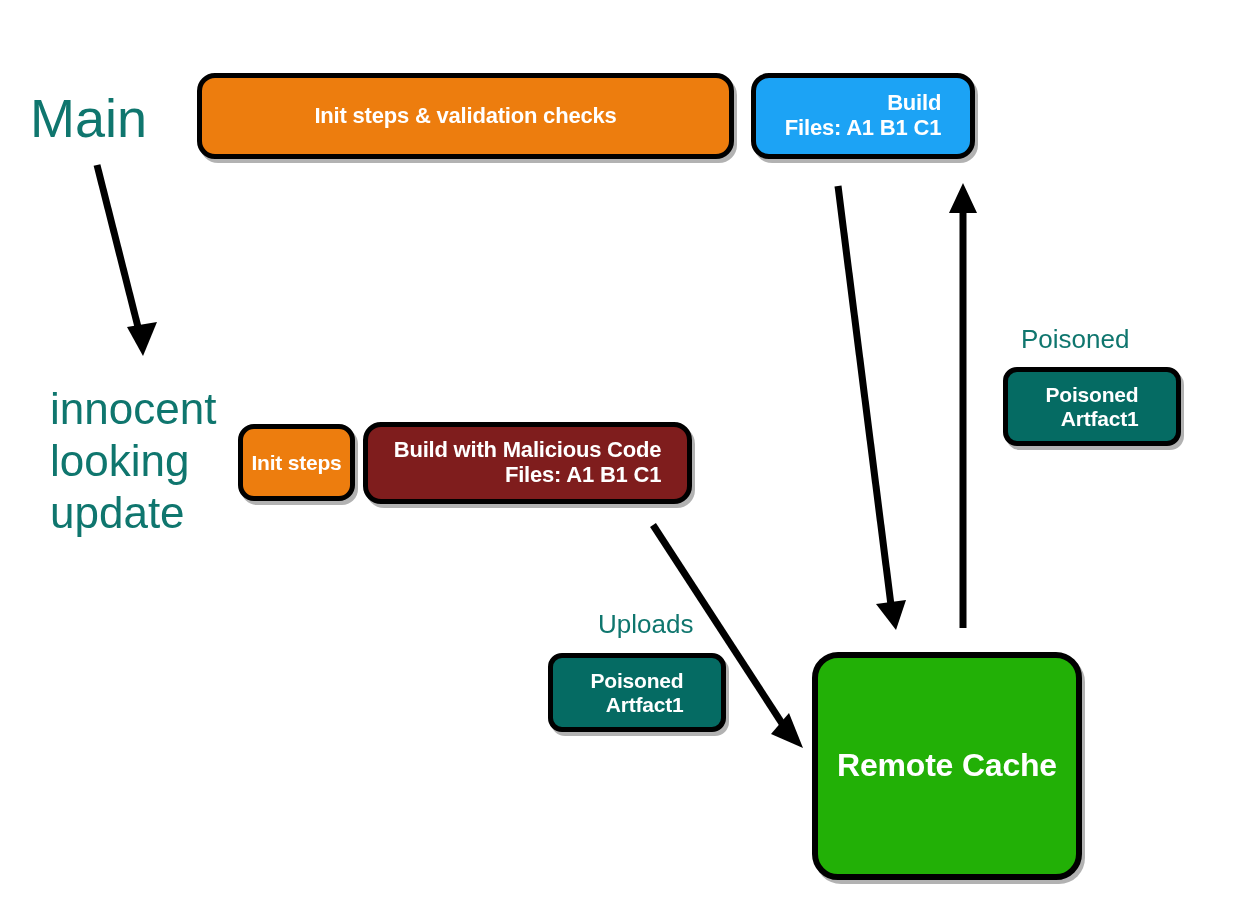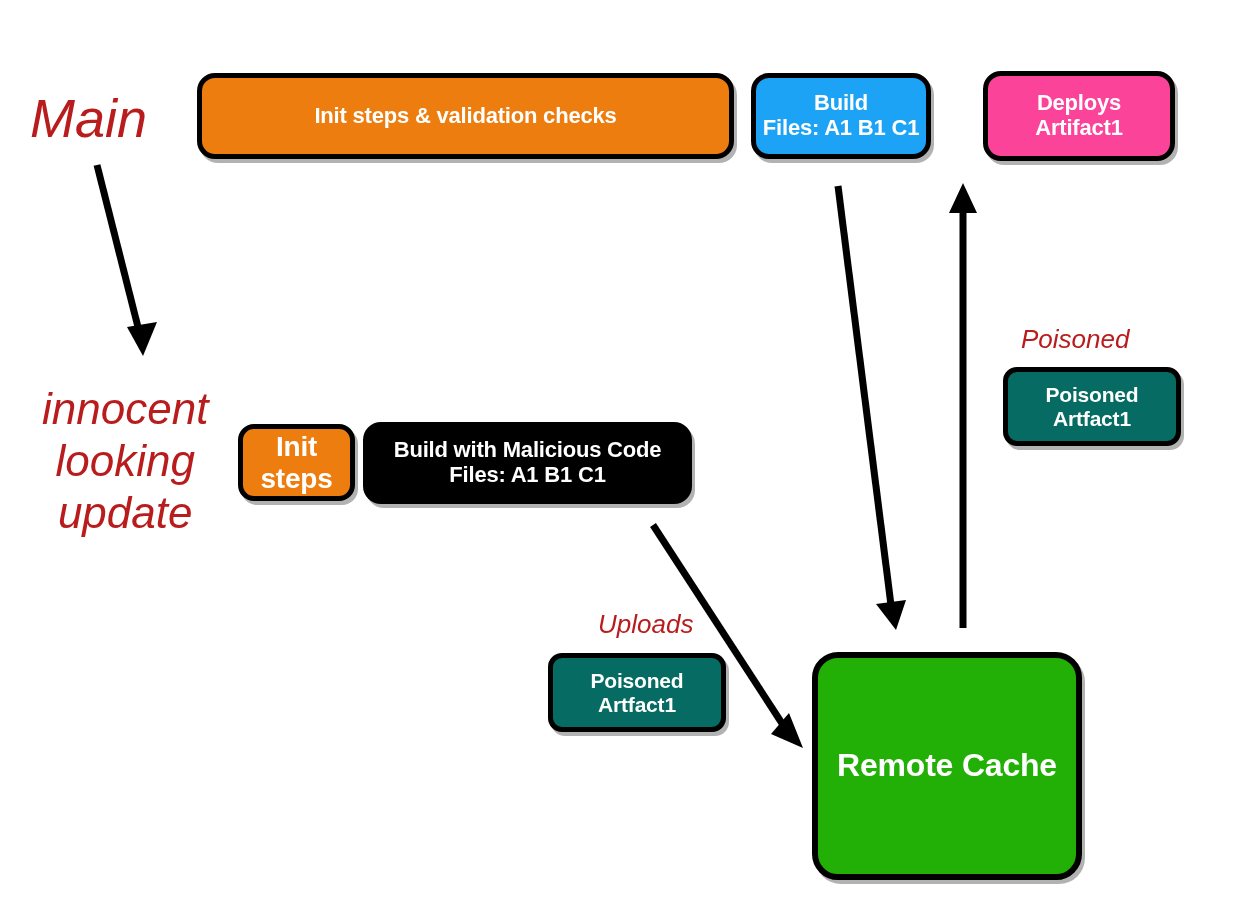--- a/index.html
+++ b/index.html
@@ -18,59 +18,59 @@
     background: #ffffff;
     overflow: hidden;
   }
   
   .node {
     position: absolute;
     box-sizing: border-box;
     display: flex;
     align-items: center;
     justify-content: center;
-    text-align: center;
+    text-align: right;
     color: #ffffff;
     font-weight: bold;
     border: 5px solid #000000;
     border-radius: 16px;
     line-height: 1.12;
     letter-spacing: -0.2px;
     white-space: pre-line;
     box-shadow: 3px 4px 0 rgba(0,0,0,0.30);
   }
   .node span { display: block; }
 
   #node-init-validation {
     left: 197px; top: 73px; width: 537px; height: 86px;
     background: #ED7D0E;
     font-size: 22px;
     border-radius: 18px;
   }
   #node-build-main {
-    left: 751px; top: 73px; width: 180px; height: 86px;
+    left: 751px; top: 73px; width: 224px; height: 86px;
     background: #1CA3F5;
     font-size: 22px;
     border-radius: 18px;
   }
   #node-deploys {
     left: 983px; top: 71px; width: 192px; height: 90px;
     background: #FB4499;
     font-size: 22px;
     border-radius: 18px;
   }
   #node-init-steps {
     left: 238px; top: 424px; width: 117px; height: 77px;
     background: #ED7D0E;
-    font-size: 28px;
+    font-size: 21px;
     border-radius: 16px;
   }
   #node-build-malicious {
     left: 363px; top: 422px; width: 329px; height: 82px;
-    background: #000000;
+    background: #7f1d1d;
     font-size: 22px;
     border-radius: 18px;
   }
   #node-poisoned-upload {
     left: 548px; top: 653px; width: 178px; height: 79px;
     background: #056B63;
     font-size: 21px;
     border-radius: 14px;
   }
   #node-poisoned-download {
@@ -83,28 +83,27 @@
     left: 812px; top: 652px; width: 270px; height: 228px;
     background: #22B006;
     font-size: 32px;
     border-radius: 26px;
     border-width: 6px;
   }
 
   
   .label {
     position: absolute;
-    color: #b91c1c;
+    color: #0f766e;
     font-weight: normal;
     white-space: pre-line;
     line-height: 1.14;
-    font-style: italic;
   }
   #label-main        { left: 30px;  top: 88px;  font-size: 54px; }
-  #label-branch      { left: 42px;  top: 383px; font-size: 44px; line-height: 1.18; text-align: center; }
+  #label-branch      { left: 50px;  top: 383px; font-size: 44px; line-height: 1.18; }
   #label-has-abc     { left: 683px; top: 293px; font-size: 26px; line-height: 1.28; }
   #label-downloads   { left: 1021px;top: 325px; font-size: 26px; }
   #label-uploads     { left: 584px; top: 610px; font-size: 26px; margin-left: 14px; }
 
   
   #arrows {
     position: absolute;
     left: 0; top: 0;
     width: 1250px; height: 908px;
     pointer-events: none;
@@ -151,24 +150,20 @@
 
   <div class="node" id="node-init-validation">
     <span>Init steps &amp; validation checks</span>
   </div>
 
   <div class="node" id="node-build-main">
     <span>Build
 Files: A1  B1  C1</span>
   </div>
 
-  <div class="node" id="node-deploys">
-    <span>Deploys
-Artifact1</span>
-  </div>
 
   <div class="node" id="node-init-steps">
     <span>Init steps</span>
   </div>
 
   <div class="node" id="node-build-malicious">
     <span>Build with Malicious Code
 Files: A1  B1  C1</span>
   </div>
 

